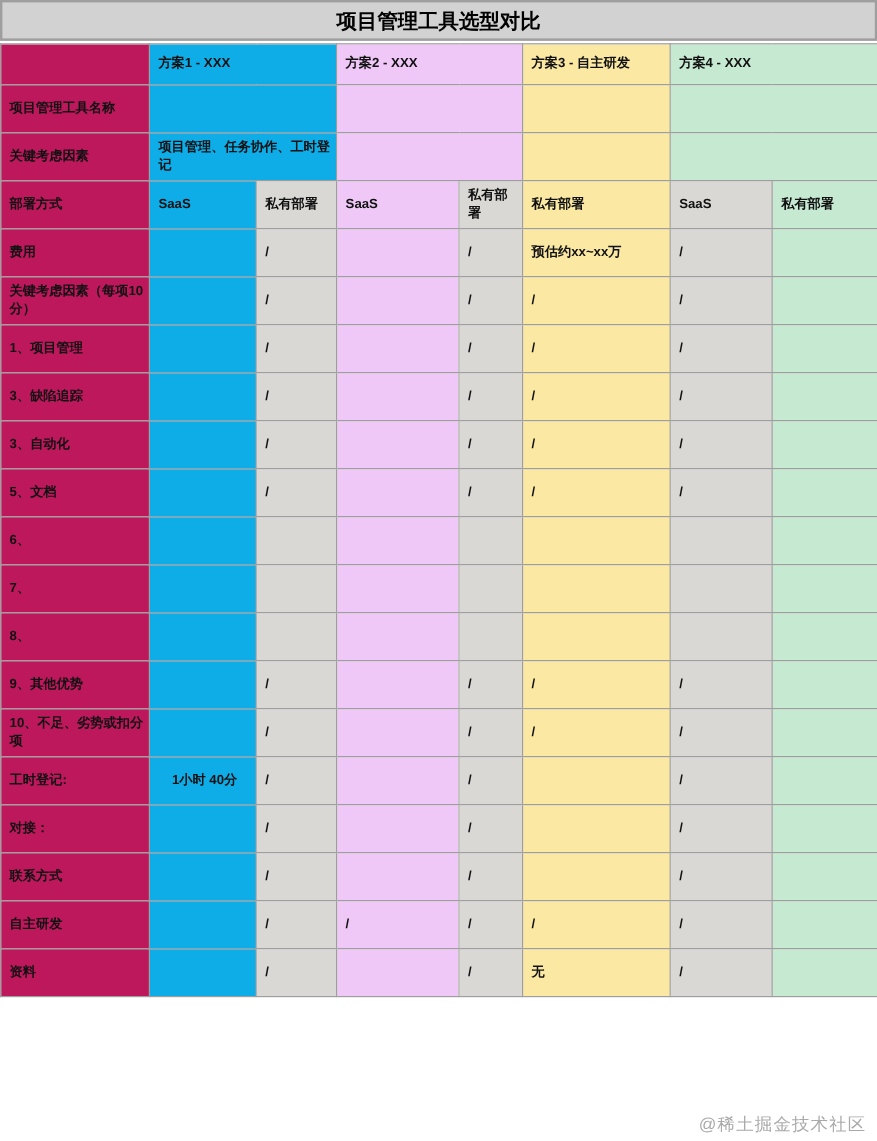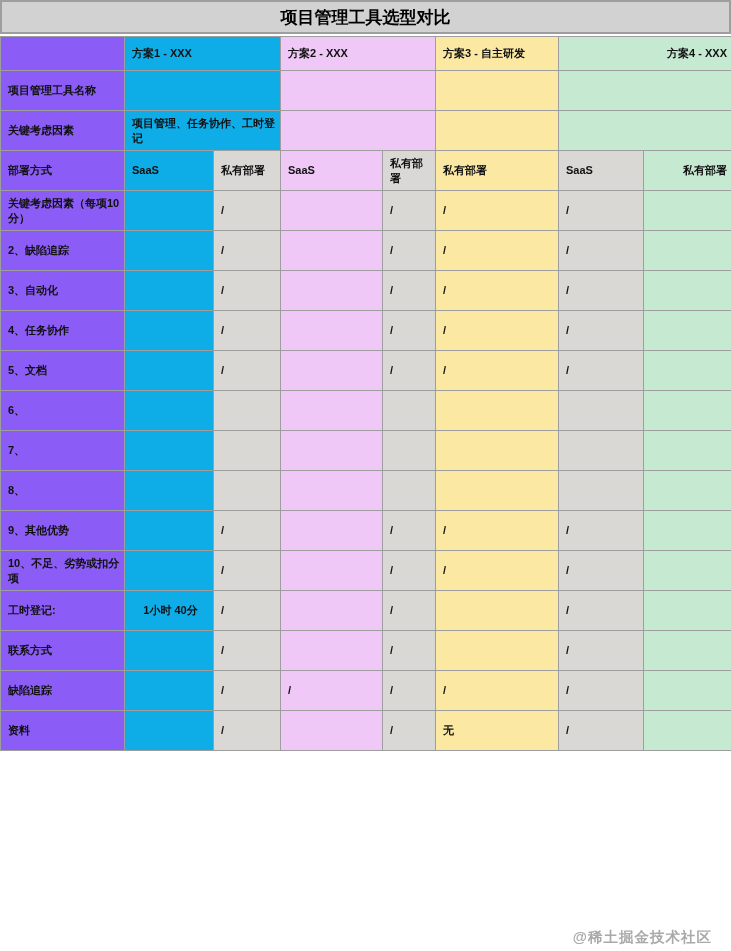--- a/index.html
+++ b/index.html
@@ -25,30 +25,30 @@
     box-sizing:border-box;
     border:1.5px solid var(--c-border,#9e9e9e);
     font-size:11px;font-weight:600;color:#111;
     padding:2px 4px 2px 7px;
     vertical-align:middle;
     overflow:hidden;
     line-height:1.35;
   }
   tr.hdr td{height:34px;margin-top:40px;}
   tr.body-row td{height:40px;}
-  td.label-cell{background:#8b5cf6;padding-left:9px;padding-right:3px;}
+  td.label-cell{background:#be185d;padding-left:9px;padding-right:3px;}
   td.bg-plan1{background:var(--c-plan1,#0fade8);}
   td.bg-plan2{background:var(--c-plan2,#efc8f7);}
   td.bg-plan3{background:var(--c-plan3,#fbe9a3);}
-  td.bg-plan4{background:var(--c-plan4,#c6e9d2);text-align:right;}
+  td.bg-plan4{background:var(--c-plan4,#c6e9d2);}
   td.bg-gray {background:var(--c-gray,#d9d8d5);}
   td.align-right{text-align:center;padding-right:7px;}
   .watermark{
-    position:absolute;right:19px;bottom:4px;
-    font-size:14.5px;font-weight:700;
+    position:absolute;right:9px;bottom:4px;
+    font-size:14.5px;font-weight:400;
     color:rgba(140,140,140,0.75);
     letter-spacing:1px;
     pointer-events:none;
   }
 </style>
 </head>
 <body>
 
 <div class="title-bar">项目管理工具选型对比</div>
 
@@ -91,51 +91,61 @@
         <td class="label-cell">部署方式</td>
         <td class="bg-plan1">SaaS</td>
         <td class="bg-gray">私有部署</td>
         <td class="bg-plan2">SaaS</td>
         <td class="bg-gray">私有部署</td>
         <td class="bg-plan3">私有部署</td>
         <td class="bg-gray">SaaS</td>
         <td class="bg-plan4">私有部署</td>
       </tr>
       <tr class="body-row">
+        <td class="label-cell">费用</td>
+        <td class="bg-plan1"></td>
+        <td class="bg-gray">/</td>
+        <td class="bg-plan2"></td>
+        <td class="bg-gray">/</td>
+        <td class="bg-plan3">预估约xx~xx万</td>
+        <td class="bg-gray">/</td>
+        <td class="bg-plan4"></td>
+      </tr>
+      <tr class="body-row">
         <td class="label-cell">关键考虑因素（每项10分）</td>
         <td class="bg-plan1"></td>
         <td class="bg-gray">/</td>
         <td class="bg-plan2"></td>
         <td class="bg-gray">/</td>
         <td class="bg-plan3">/</td>
         <td class="bg-gray">/</td>
         <td class="bg-plan4"></td>
       </tr>
       <tr class="body-row">
-        <td class="label-cell">2、缺陷追踪</td>
+        <td class="label-cell">1、项目管理</td>
+        <td class="bg-plan1"></td>
+        <td class="bg-gray">/</td>
+        <td class="bg-plan2"></td>
+        <td class="bg-gray">/</td>
+        <td class="bg-plan3">/</td>
+        <td class="bg-gray">/</td>
+        <td class="bg-plan4"></td>
+      </tr>
+      <tr class="body-row">
+        <td class="label-cell">3、缺陷追踪</td>
         <td class="bg-plan1"></td>
         <td class="bg-gray">/</td>
         <td class="bg-plan2"></td>
         <td class="bg-gray">/</td>
         <td class="bg-plan3">/</td>
         <td class="bg-gray">/</td>
         <td class="bg-plan4"></td>
       </tr>
       <tr class="body-row">
         <td class="label-cell">3、自动化</td>
-        <td class="bg-plan1"></td>
-        <td class="bg-gray">/</td>
-        <td class="bg-plan2"></td>
-        <td class="bg-gray">/</td>
-        <td class="bg-plan3">/</td>
-        <td class="bg-gray">/</td>
-        <td class="bg-plan4"></td>
-      </tr>
-      <tr class="body-row">
-        <td class="label-cell">4、任务协作</td>
         <td class="bg-plan1"></td>
         <td class="bg-gray">/</td>
         <td class="bg-plan2"></td>
         <td class="bg-gray">/</td>
         <td class="bg-plan3">/</td>
         <td class="bg-gray">/</td>
         <td class="bg-plan4"></td>
       </tr>
       <tr class="body-row">
         <td class="label-cell">5、文档</td>
@@ -201,31 +211,41 @@
         <td class="label-cell">工时登记:</td>
         <td class="bg-plan1 align-right">1小时 40分</td>
         <td class="bg-gray">/</td>
         <td class="bg-plan2"></td>
         <td class="bg-gray">/</td>
         <td class="bg-plan3"></td>
         <td class="bg-gray">/</td>
         <td class="bg-plan4"></td>
       </tr>
       <tr class="body-row">
+        <td class="label-cell">对接：</td>
+        <td class="bg-plan1"></td>
+        <td class="bg-gray">/</td>
+        <td class="bg-plan2"></td>
+        <td class="bg-gray">/</td>
+        <td class="bg-plan3"></td>
+        <td class="bg-gray">/</td>
+        <td class="bg-plan4"></td>
+      </tr>
+      <tr class="body-row">
         <td class="label-cell">联系方式</td>
         <td class="bg-plan1"></td>
         <td class="bg-gray">/</td>
         <td class="bg-plan2"></td>
         <td class="bg-gray">/</td>
         <td class="bg-plan3"></td>
         <td class="bg-gray">/</td>
         <td class="bg-plan4"></td>
       </tr>
       <tr class="body-row">
-        <td class="label-cell">缺陷追踪</td>
+        <td class="label-cell">自主研发</td>
         <td class="bg-plan1"></td>
         <td class="bg-gray">/</td>
         <td class="bg-plan2">/</td>
         <td class="bg-gray">/</td>
         <td class="bg-plan3">/</td>
         <td class="bg-gray">/</td>
         <td class="bg-plan4"></td>
       </tr>
       <tr class="body-row">
         <td class="label-cell">资料</td>

